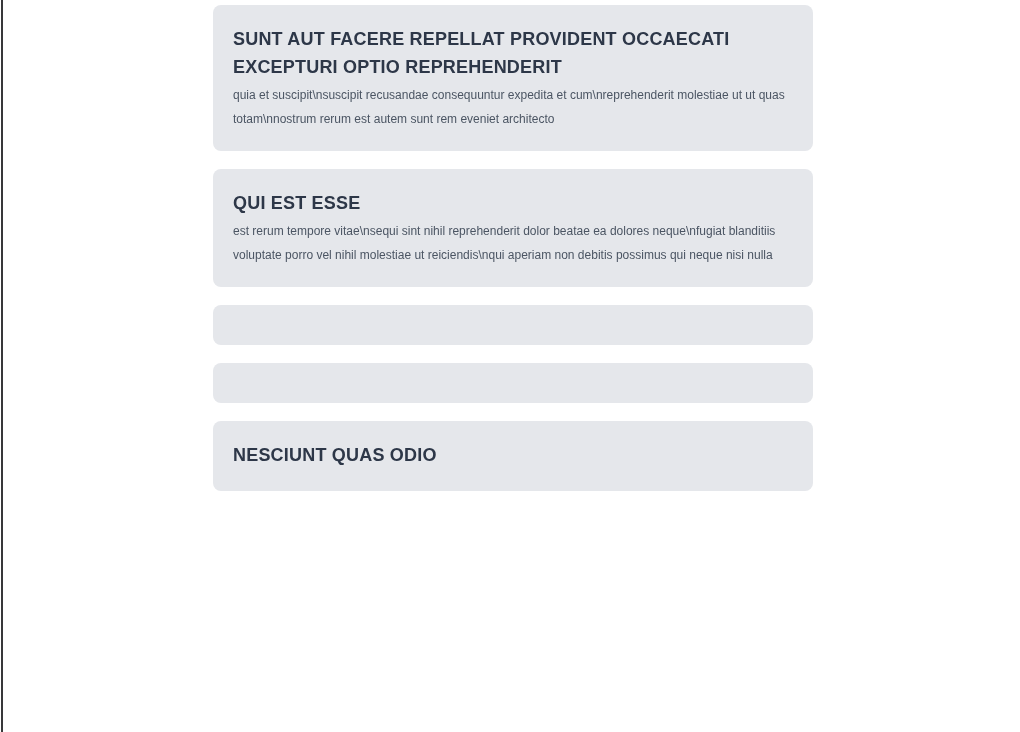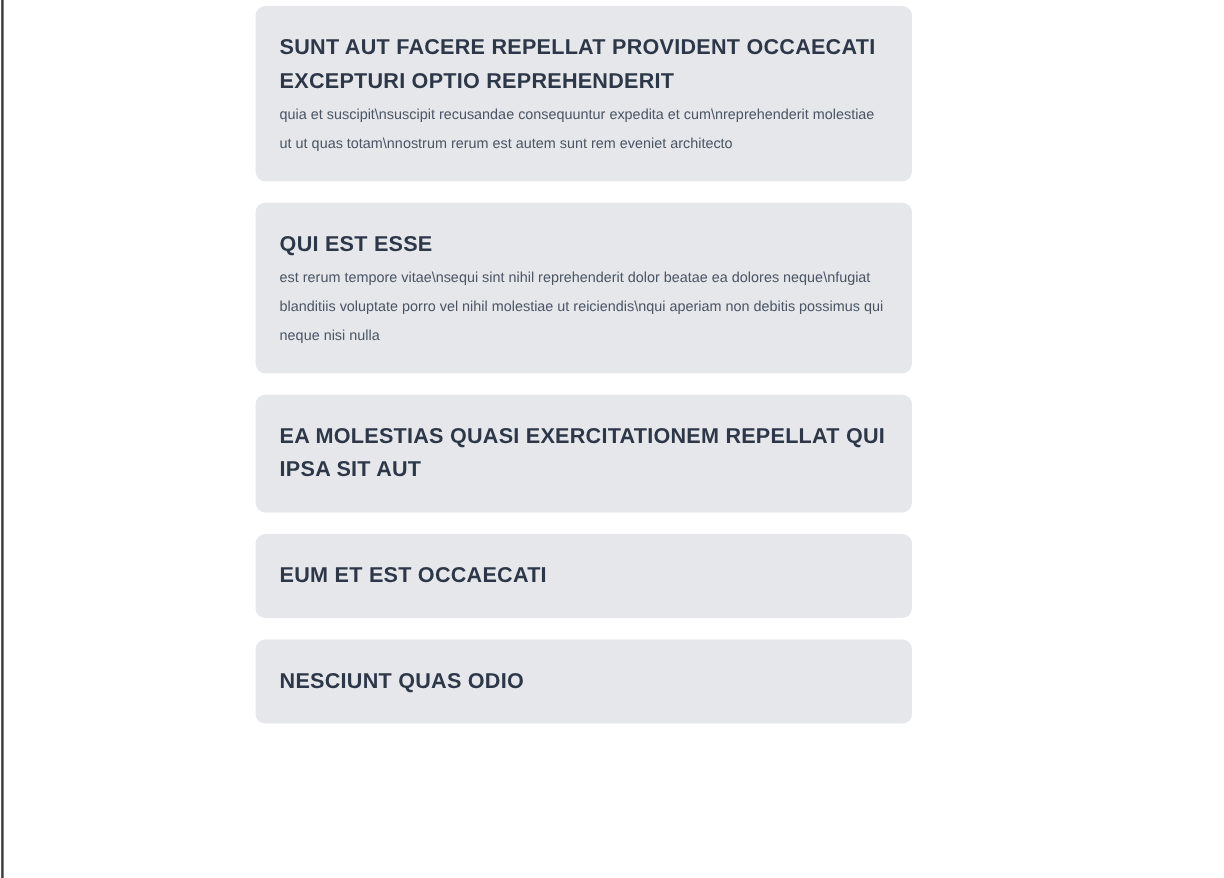--- a/index.html
+++ b/index.html
@@ -16,21 +16,21 @@
     top: 0;
     width: 2px;
     height: 100%;
     background: #38383a;
   }
   .posts-list {
     padding-top: 5px;
     padding-left: 213px;
   }
   .post-card {
-    width: 547px;
+    width: 600px;
     background: #e5e7eb;
     border-radius: 8px;
     padding: 20px;
     margin-bottom: 18px;
   }
   .post-title {
     font-size: 18px;
     line-height: 28px;
     font-weight: 700;
     color: #2d3748;
@@ -55,25 +55,23 @@
     <h2 class="post-title">SUNT AUT FACERE REPELLAT PROVIDENT OCCAECATI EXCEPTURI OPTIO REPREHENDERIT</h2>
     <p class="post-body">quia et suscipit\nsuscipit recusandae consequuntur expedita et cum\nreprehenderit molestiae ut ut quas totam\nnostrum rerum est autem sunt rem eveniet architecto</p>
   </article>
 
   <article class="post-card">
     <h2 class="post-title">QUI EST ESSE</h2>
     <p class="post-body">est rerum tempore vitae\nsequi sint nihil reprehenderit dolor beatae ea dolores neque\nfugiat blanditiis voluptate porro vel nihil molestiae ut reiciendis\nqui aperiam non debitis possimus qui neque nisi nulla</p>
   </article>
 
   <article class="post-card">
-    <h2 class="post-title">EA MOLESTIAS QUASI EXERCITATIONEM REPELLAT QUI IPSA SIT AUT</h2>
   </article>
 
   <article class="post-card">
-    <h2 class="post-title">EUM ET EST OCCAECATI</h2>
   </article>
 
   <article class="post-card">
     <h2 class="post-title">NESCIUNT QUAS ODIO</h2>
     <p class="post-body"></p>
   </article>
 
 </main>
 
 </body></html>

